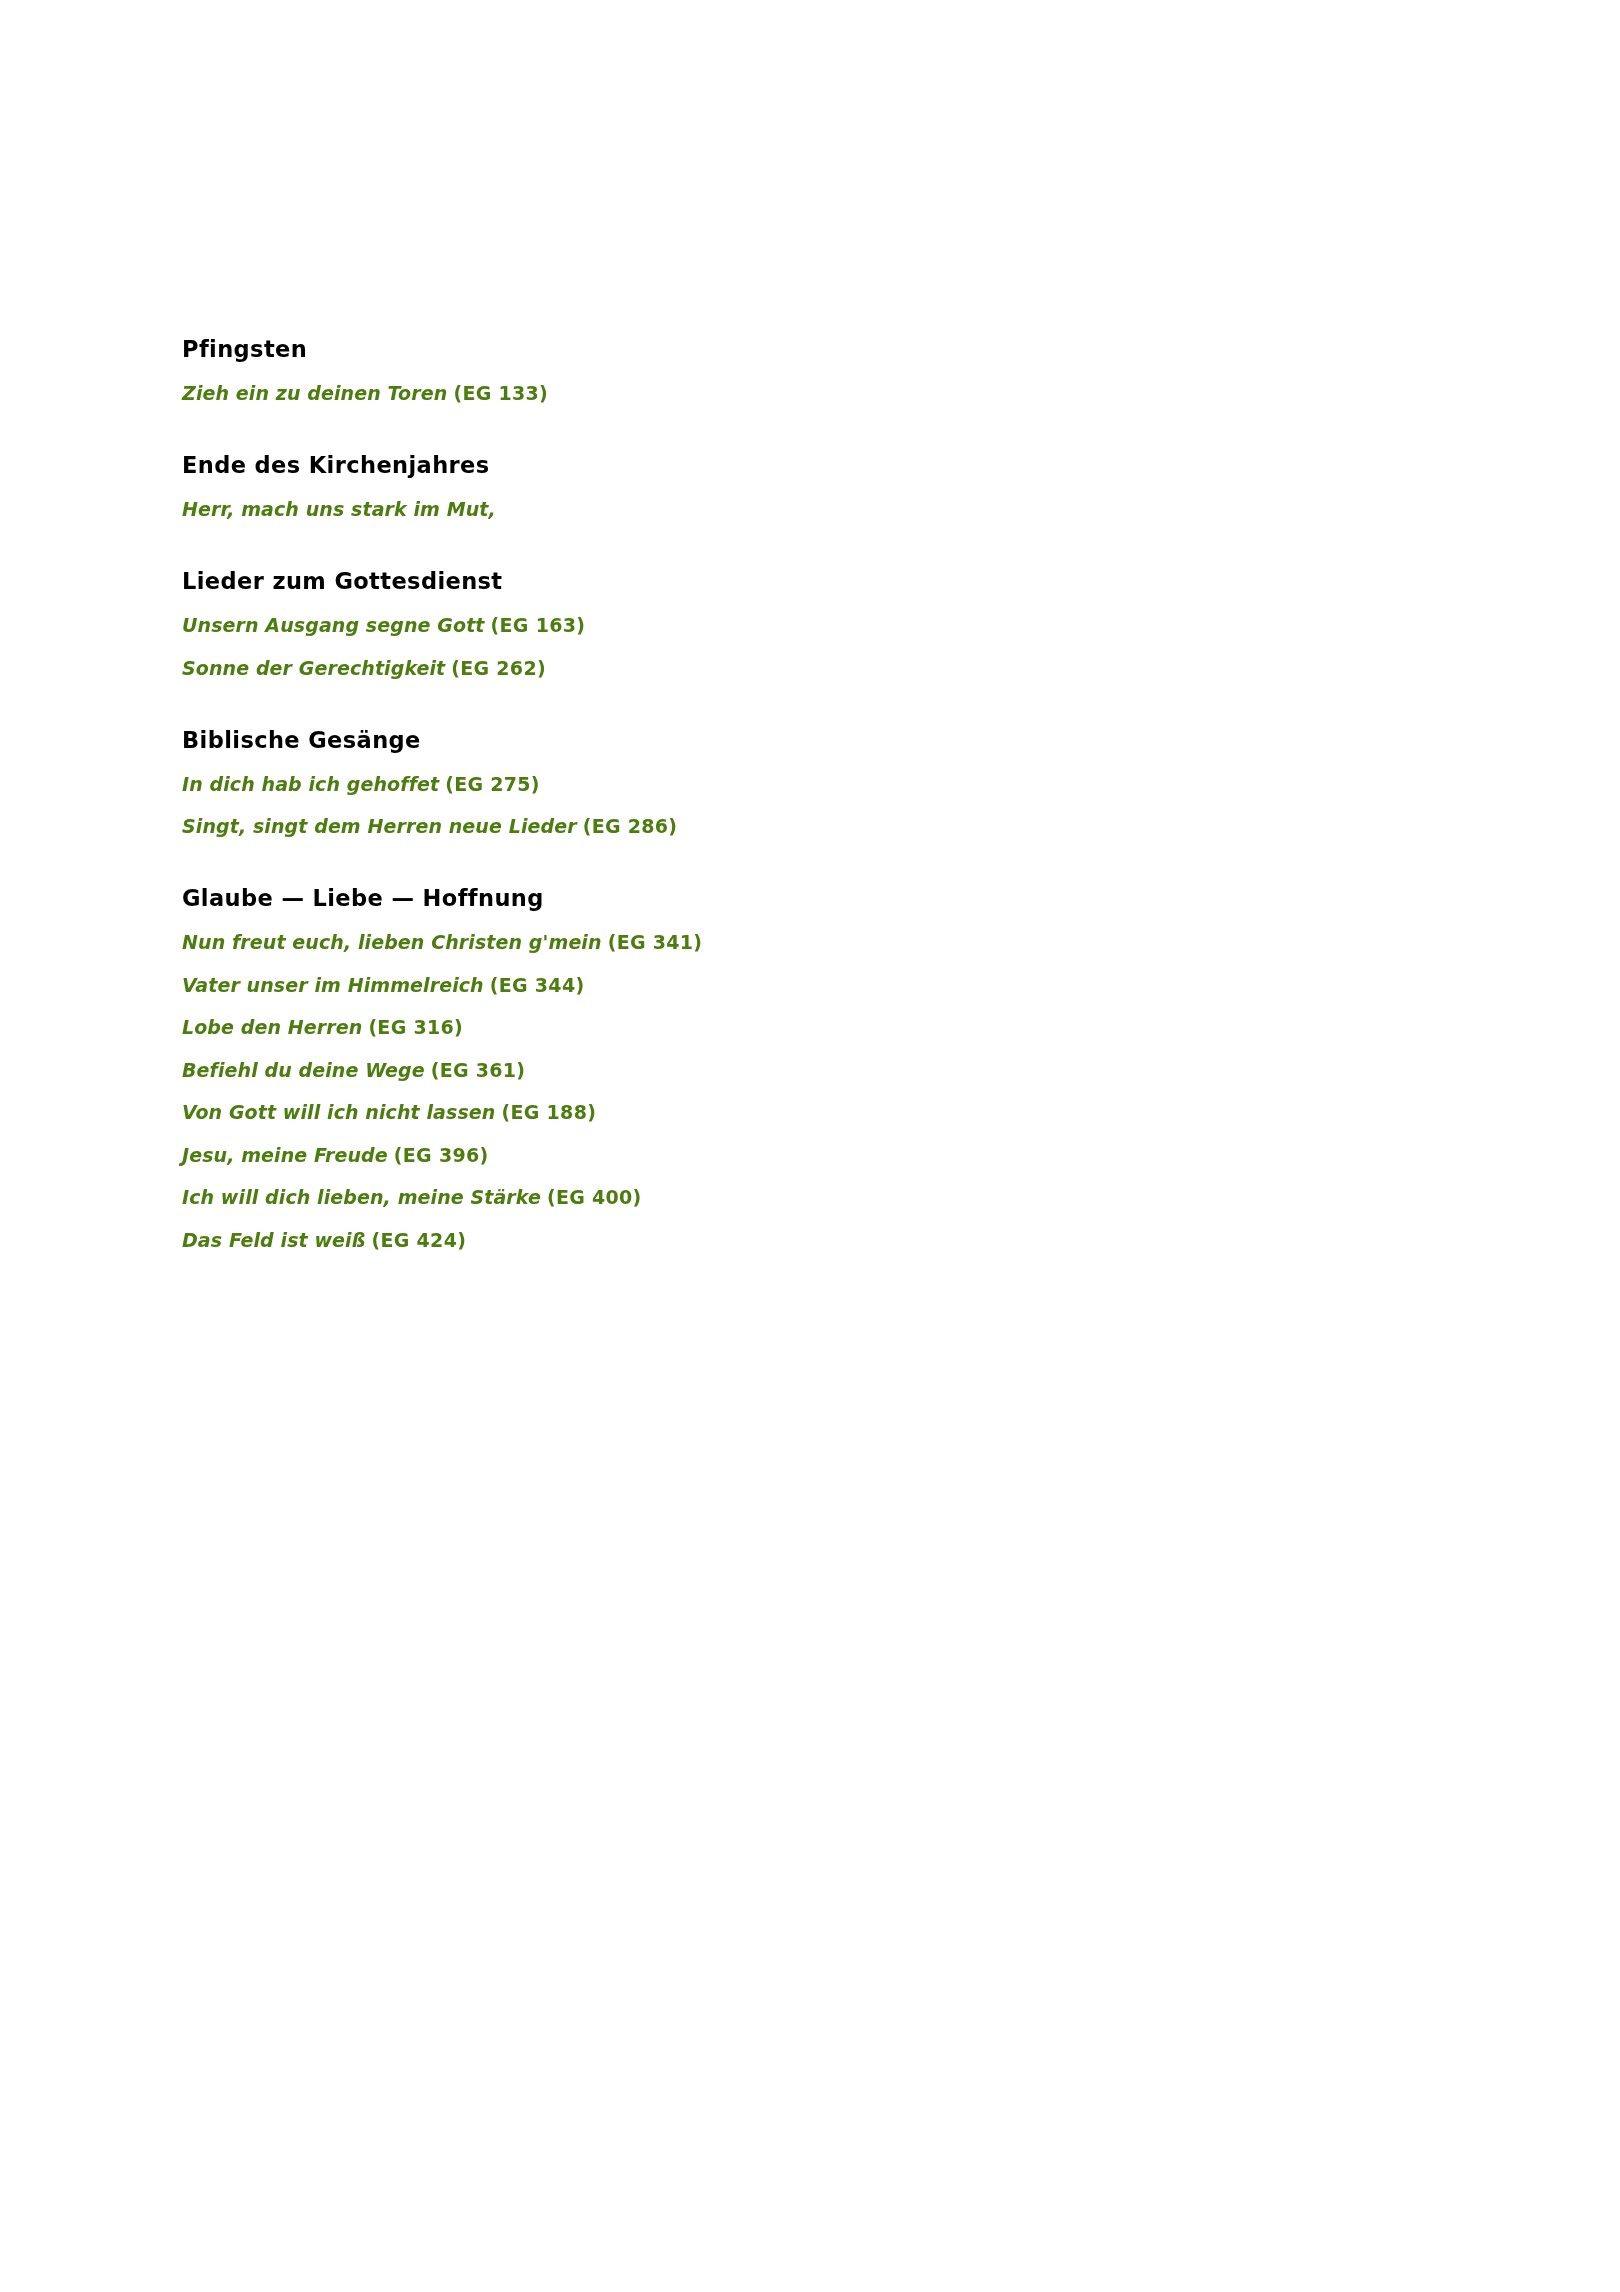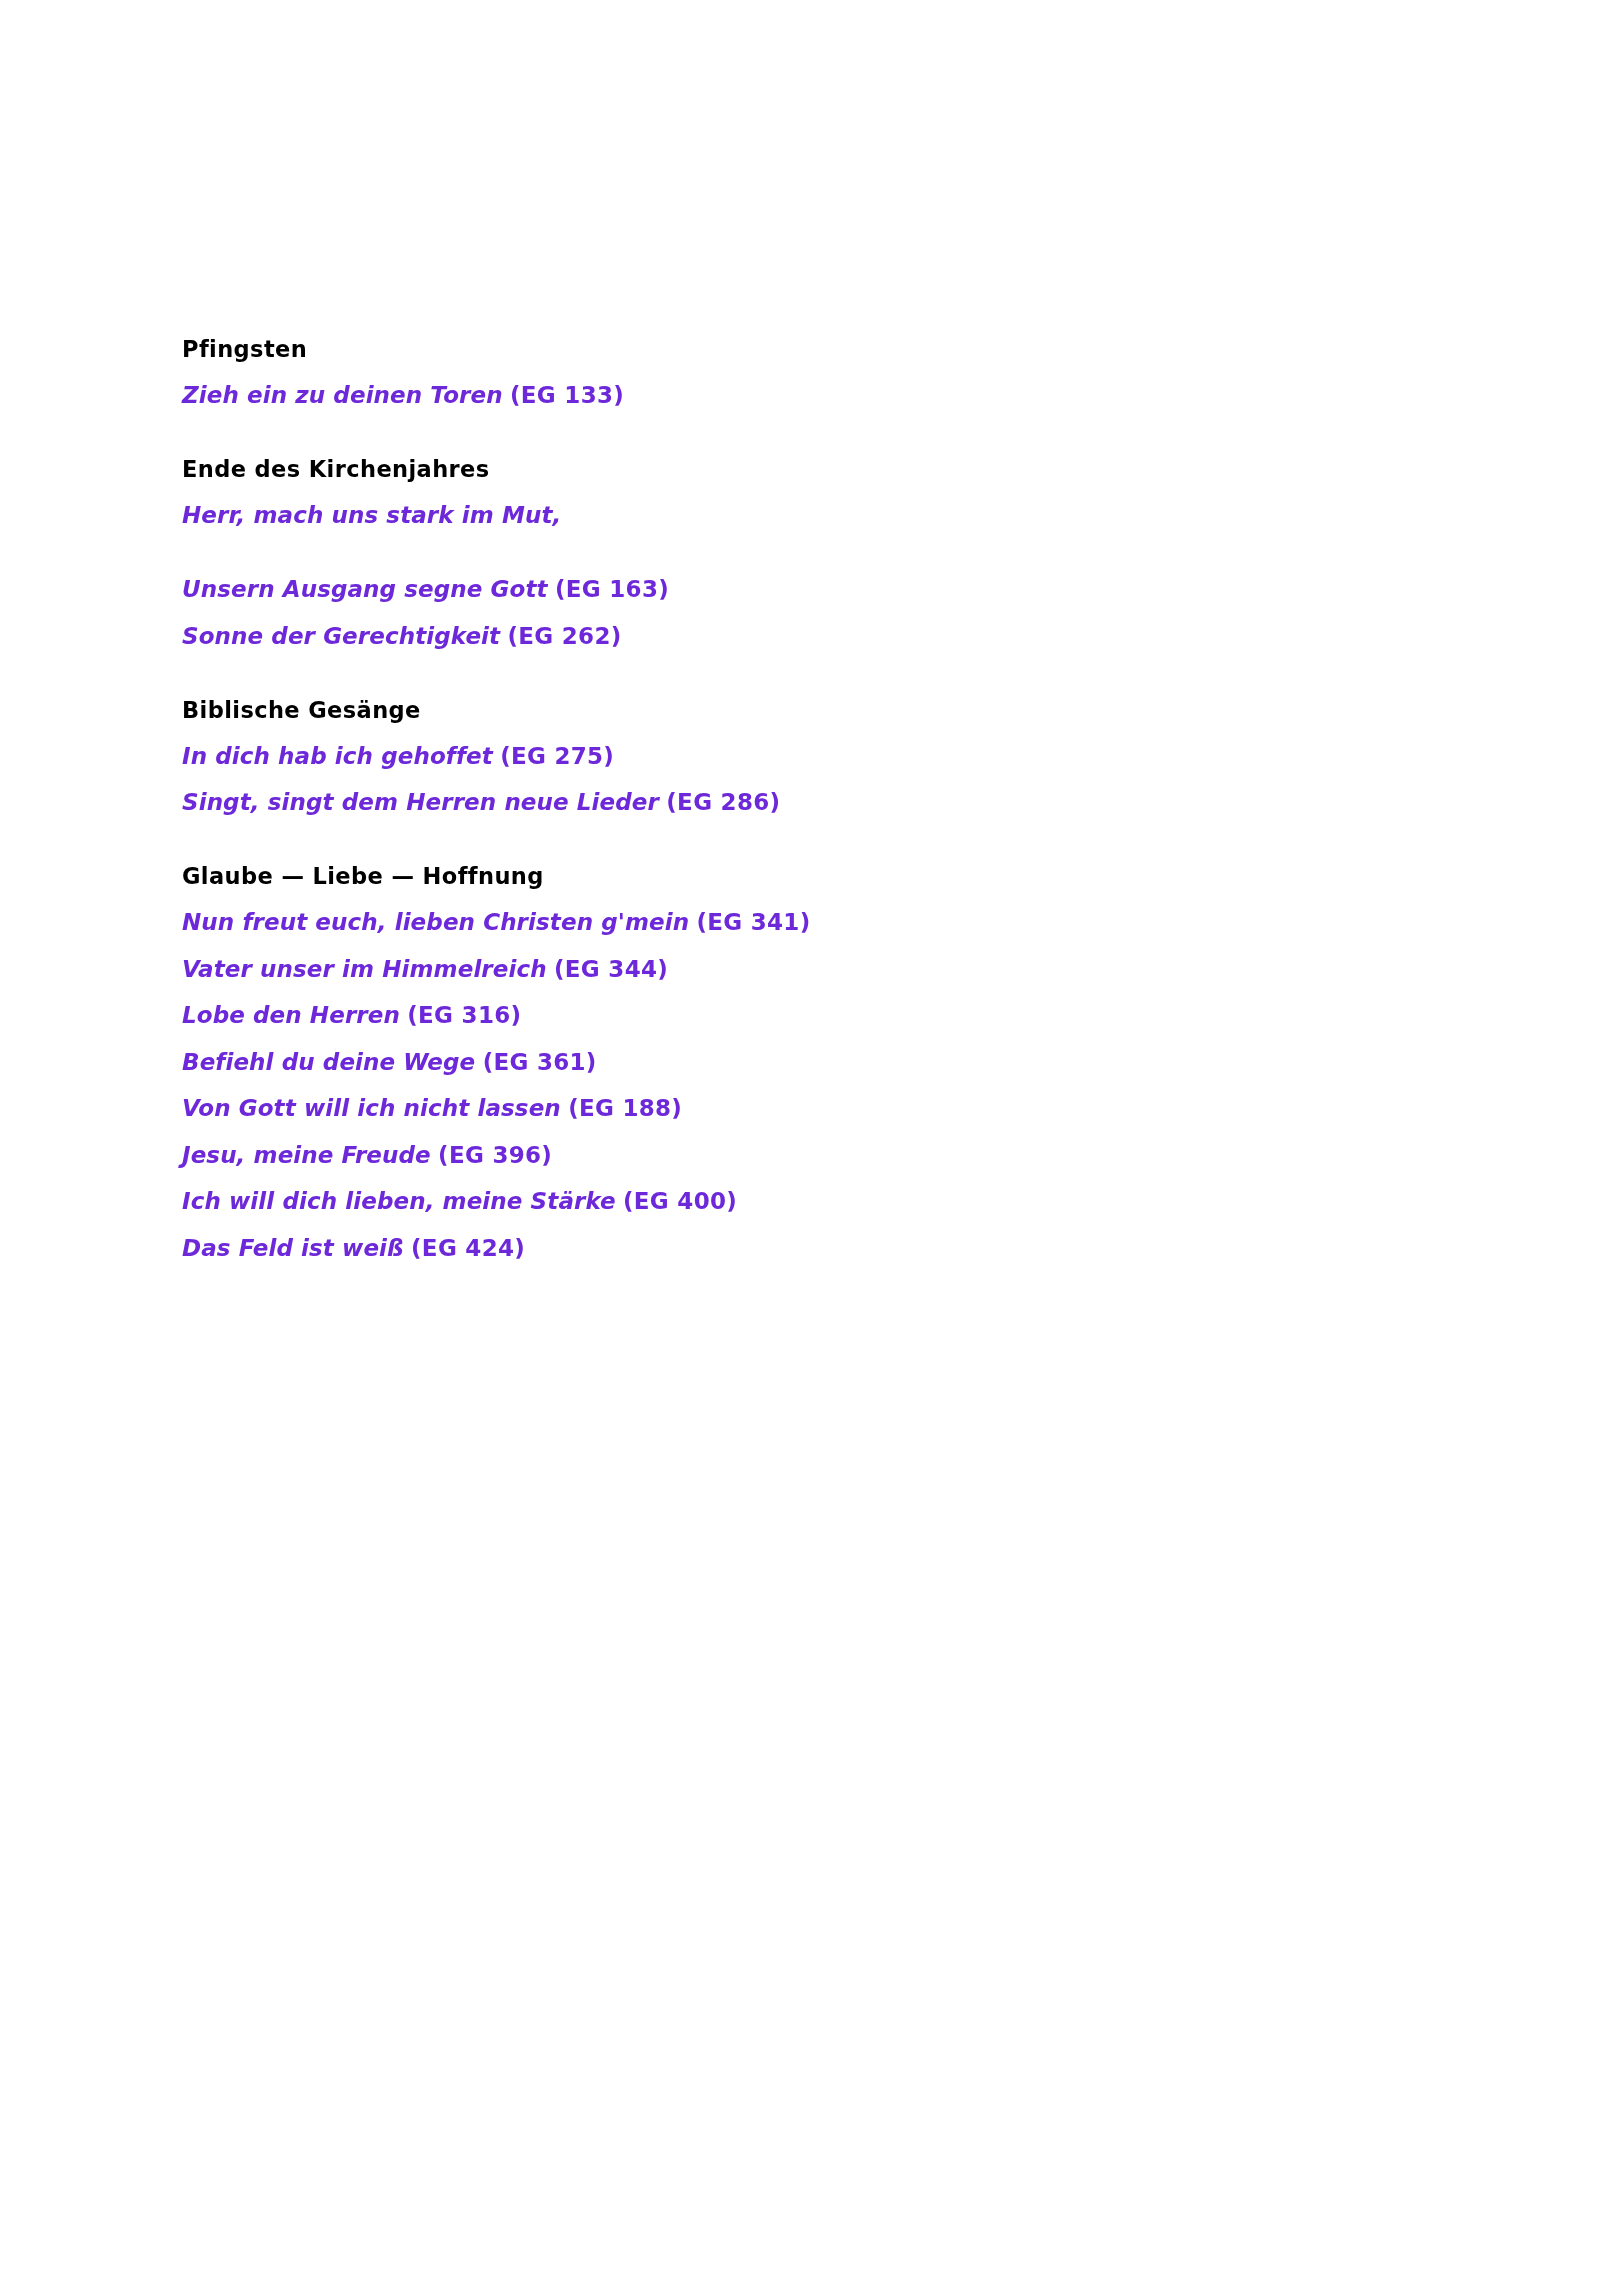--- a/index.html
+++ b/index.html
@@ -35,24 +35,24 @@
   .section-heading {
     font-family: "DejaVu Sans", sans-serif;
     font-weight: 700;
     font-size: 22.5px;
     letter-spacing: 0.4px;
     line-height: 1.0;
     margin-bottom: 23.5px;
     color: #000;
   }
   .song-line {
-    font-size: 23px;
+    font-size: 19px;
     line-height: 1.0;
     margin-bottom: 23.5px;
-    color: #6d28d9;
+    color: #4d7c0f;
     white-space: nowrap;
   }
   .song-title {
     font-family: "DejaVu Sans", sans-serif;
     font-style: italic;
     font-weight: 700;
     letter-spacing: 0.1px;
   }
   .song-ref {
     font-family: "DejaVu Sans", sans-serif;
@@ -71,20 +71,21 @@
   <div class="content" id="hymn-list">
       <div class="section">
         <div class="section-heading">Pfingsten</div>
         <div class="song-line"><span class="song-title">Zieh ein zu deinen Toren</span> <span class="song-ref">(EG 133)</span></div>
       </div>
       <div class="section">
         <div class="section-heading">Ende des Kirchenjahres</div>
         <div class="song-line"><span class="song-title">Herr, mach uns stark im Mut,</span></div>
       </div>
       <div class="section">
+        <div class="section-heading">Lieder zum Gottesdienst</div>
         <div class="song-line"><span class="song-title">Unsern Ausgang segne Gott</span> <span class="song-ref">(EG 163)</span></div>
         <div class="song-line"><span class="song-title">Sonne der Gerechtigkeit</span> <span class="song-ref">(EG 262)</span></div>
       </div>
       <div class="section">
         <div class="section-heading">Biblische Gesänge</div>
         <div class="song-line"><span class="song-title">In dich hab ich gehoffet</span> <span class="song-ref">(EG 275)</span></div>
         <div class="song-line"><span class="song-title">Singt, singt dem Herren neue Lieder</span> <span class="song-ref">(EG 286)</span></div>
       </div>
       <div class="section">
         <div class="section-heading">Glaube — Liebe — Hoffnung</div>

